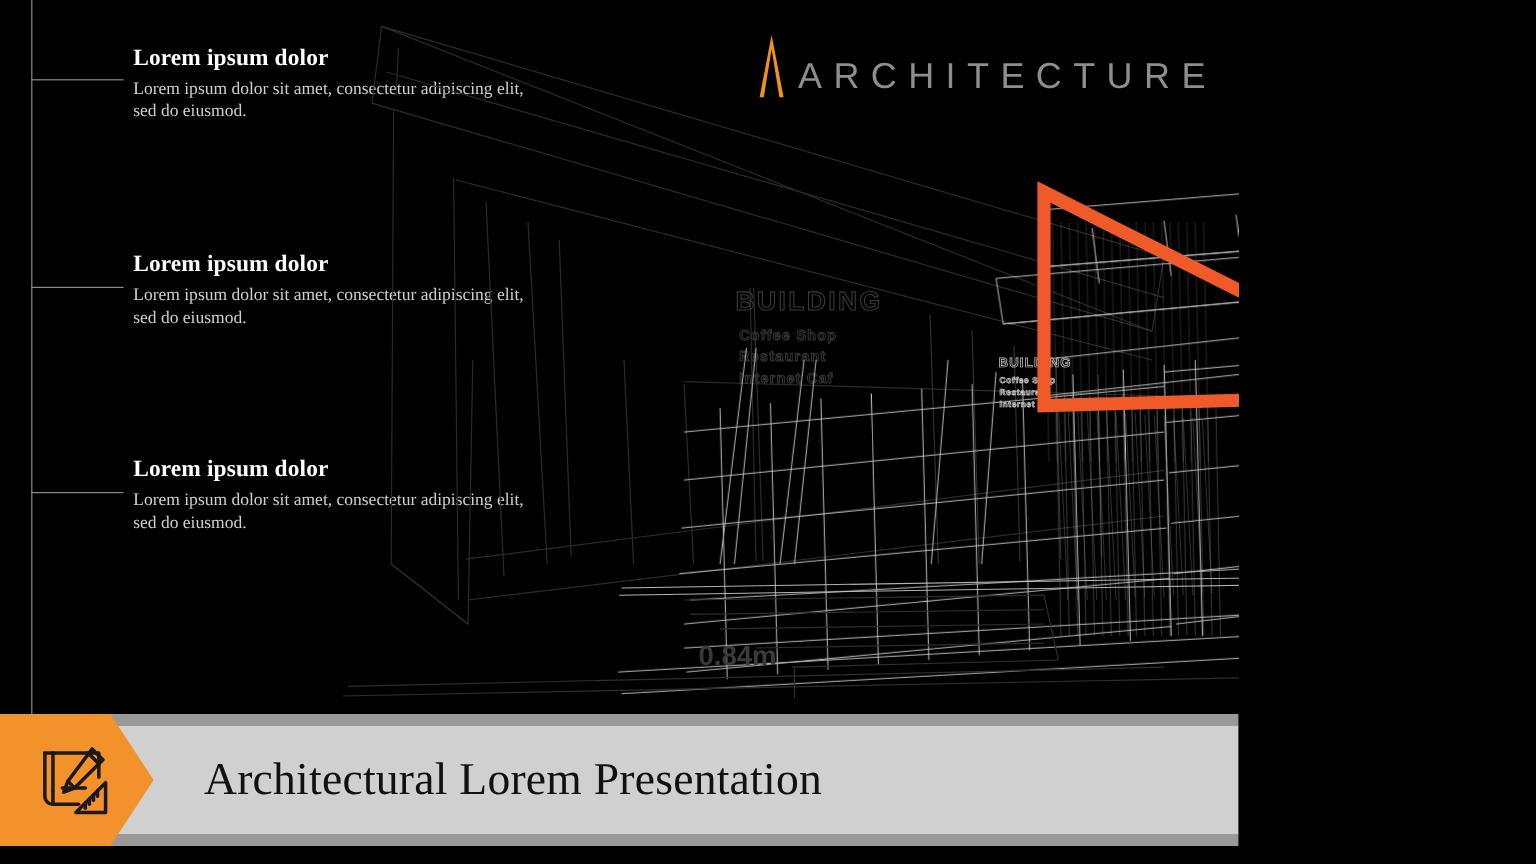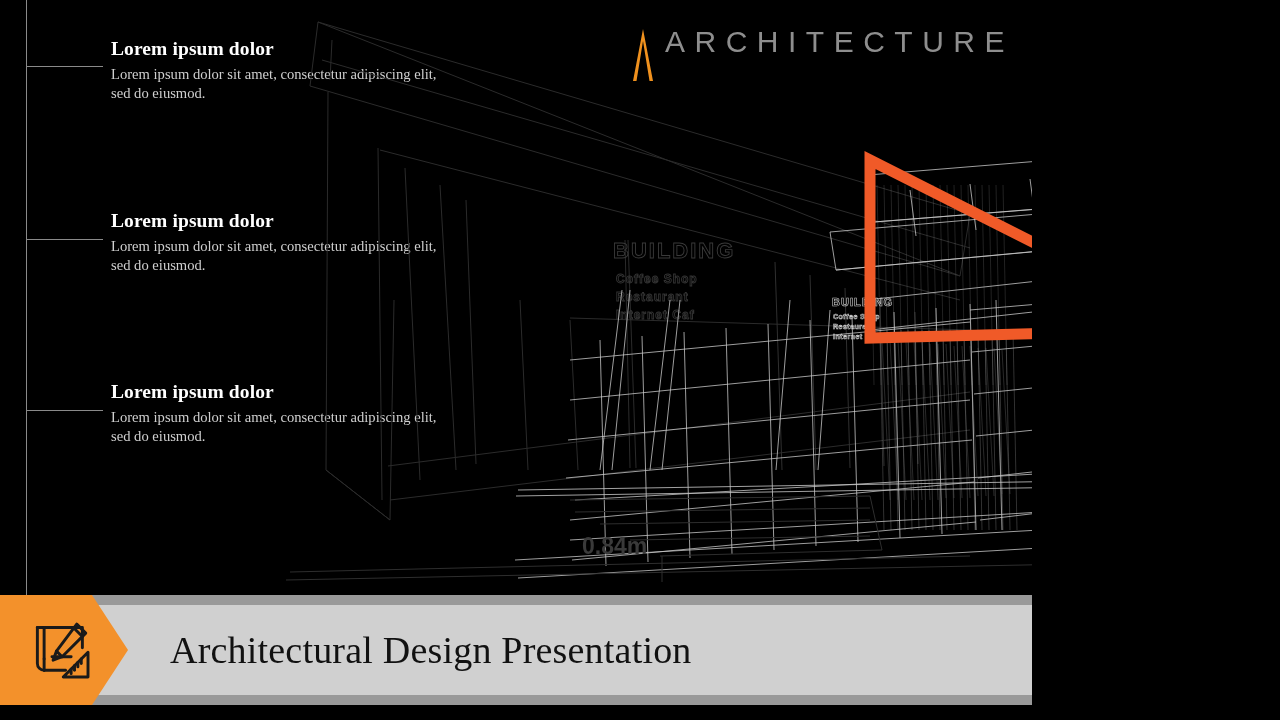--- a/index.html
+++ b/index.html
@@ -21,21 +21,21 @@
     font-size:19.5px; font-weight:bold; color:#ffffff;
     letter-spacing:0.1px; line-height:1.2;
   }
   .block p {
     margin-top:5px;
     font-family:"Liberation Serif", serif;
     font-size:14.6px; color:#cfcfcf; line-height:1.26;
   }
 
   
-  .logo { position:absolute; right:18px; top:27px; display:flex; align-items:flex-start; height:56px; }
+  .logo { position:absolute; right:18px; top:27px; display:flex; align-items:flex-end; height:56px; }
   .logo-mark { width:36px; height:56px; margin-right:4px; }
   .logo-text {
     font-family:"Liberation Sans", sans-serif;
     font-size:30px; color:#8e8e8e; letter-spacing:9.5px;
     line-height:1; padding-bottom:4px; font-weight:300;
   }
 
   
   .render { position:absolute; left:270px; top:0; width:1010px; height:598px;font-weight:bold; }
   .render svg { display:block; width:100%; height:100%; }
@@ -300,17 +300,17 @@
 
           <path d="M34 56 L56 34 L56 56 Z"></path>
           <path d="M50 40 L50 44"></path>
           <path d="M47 43 L47 47"></path>
           <path d="M44 46 L44 50"></path>
           <path d="M41 49 L41 53"></path>
         </g>
       </svg>
     </div>
 
-    <div class="footer-title">Architectural Design Presentation</div>
+    <div class="footer-title">Architectural Lorem Presentation</div>
   </div>
 
   <div class="bottom-black"></div>
 </div>
 
 </body></html>

